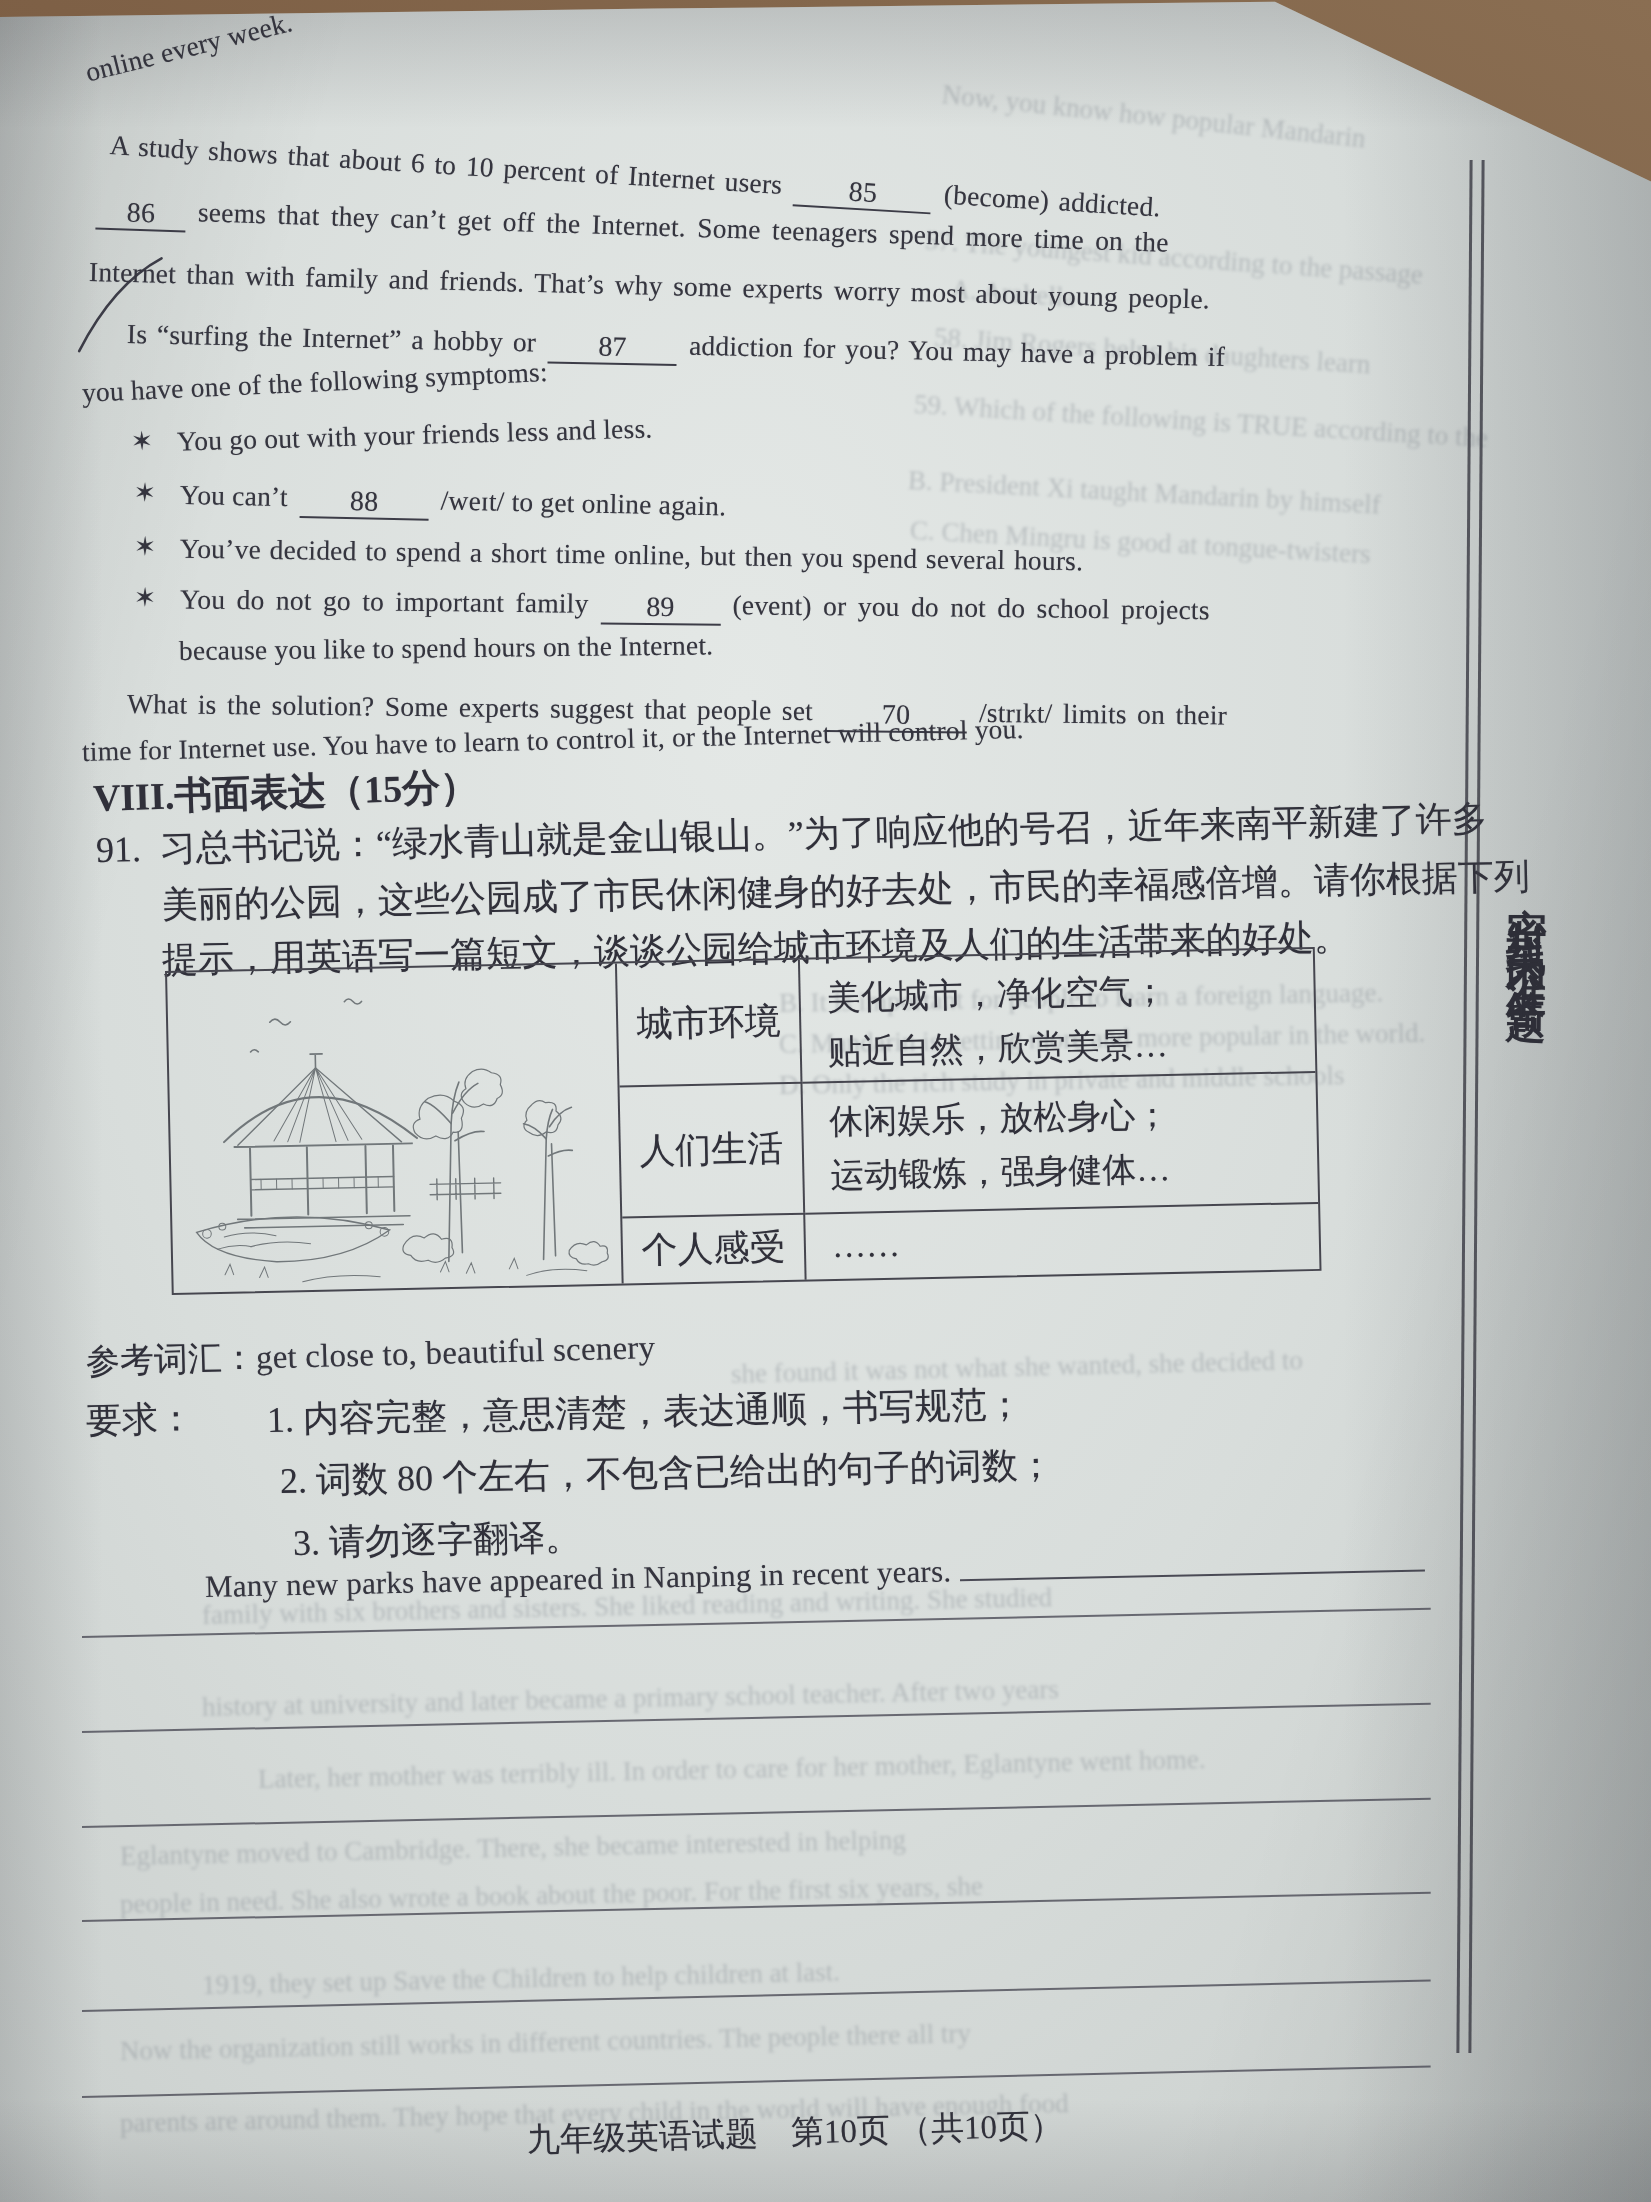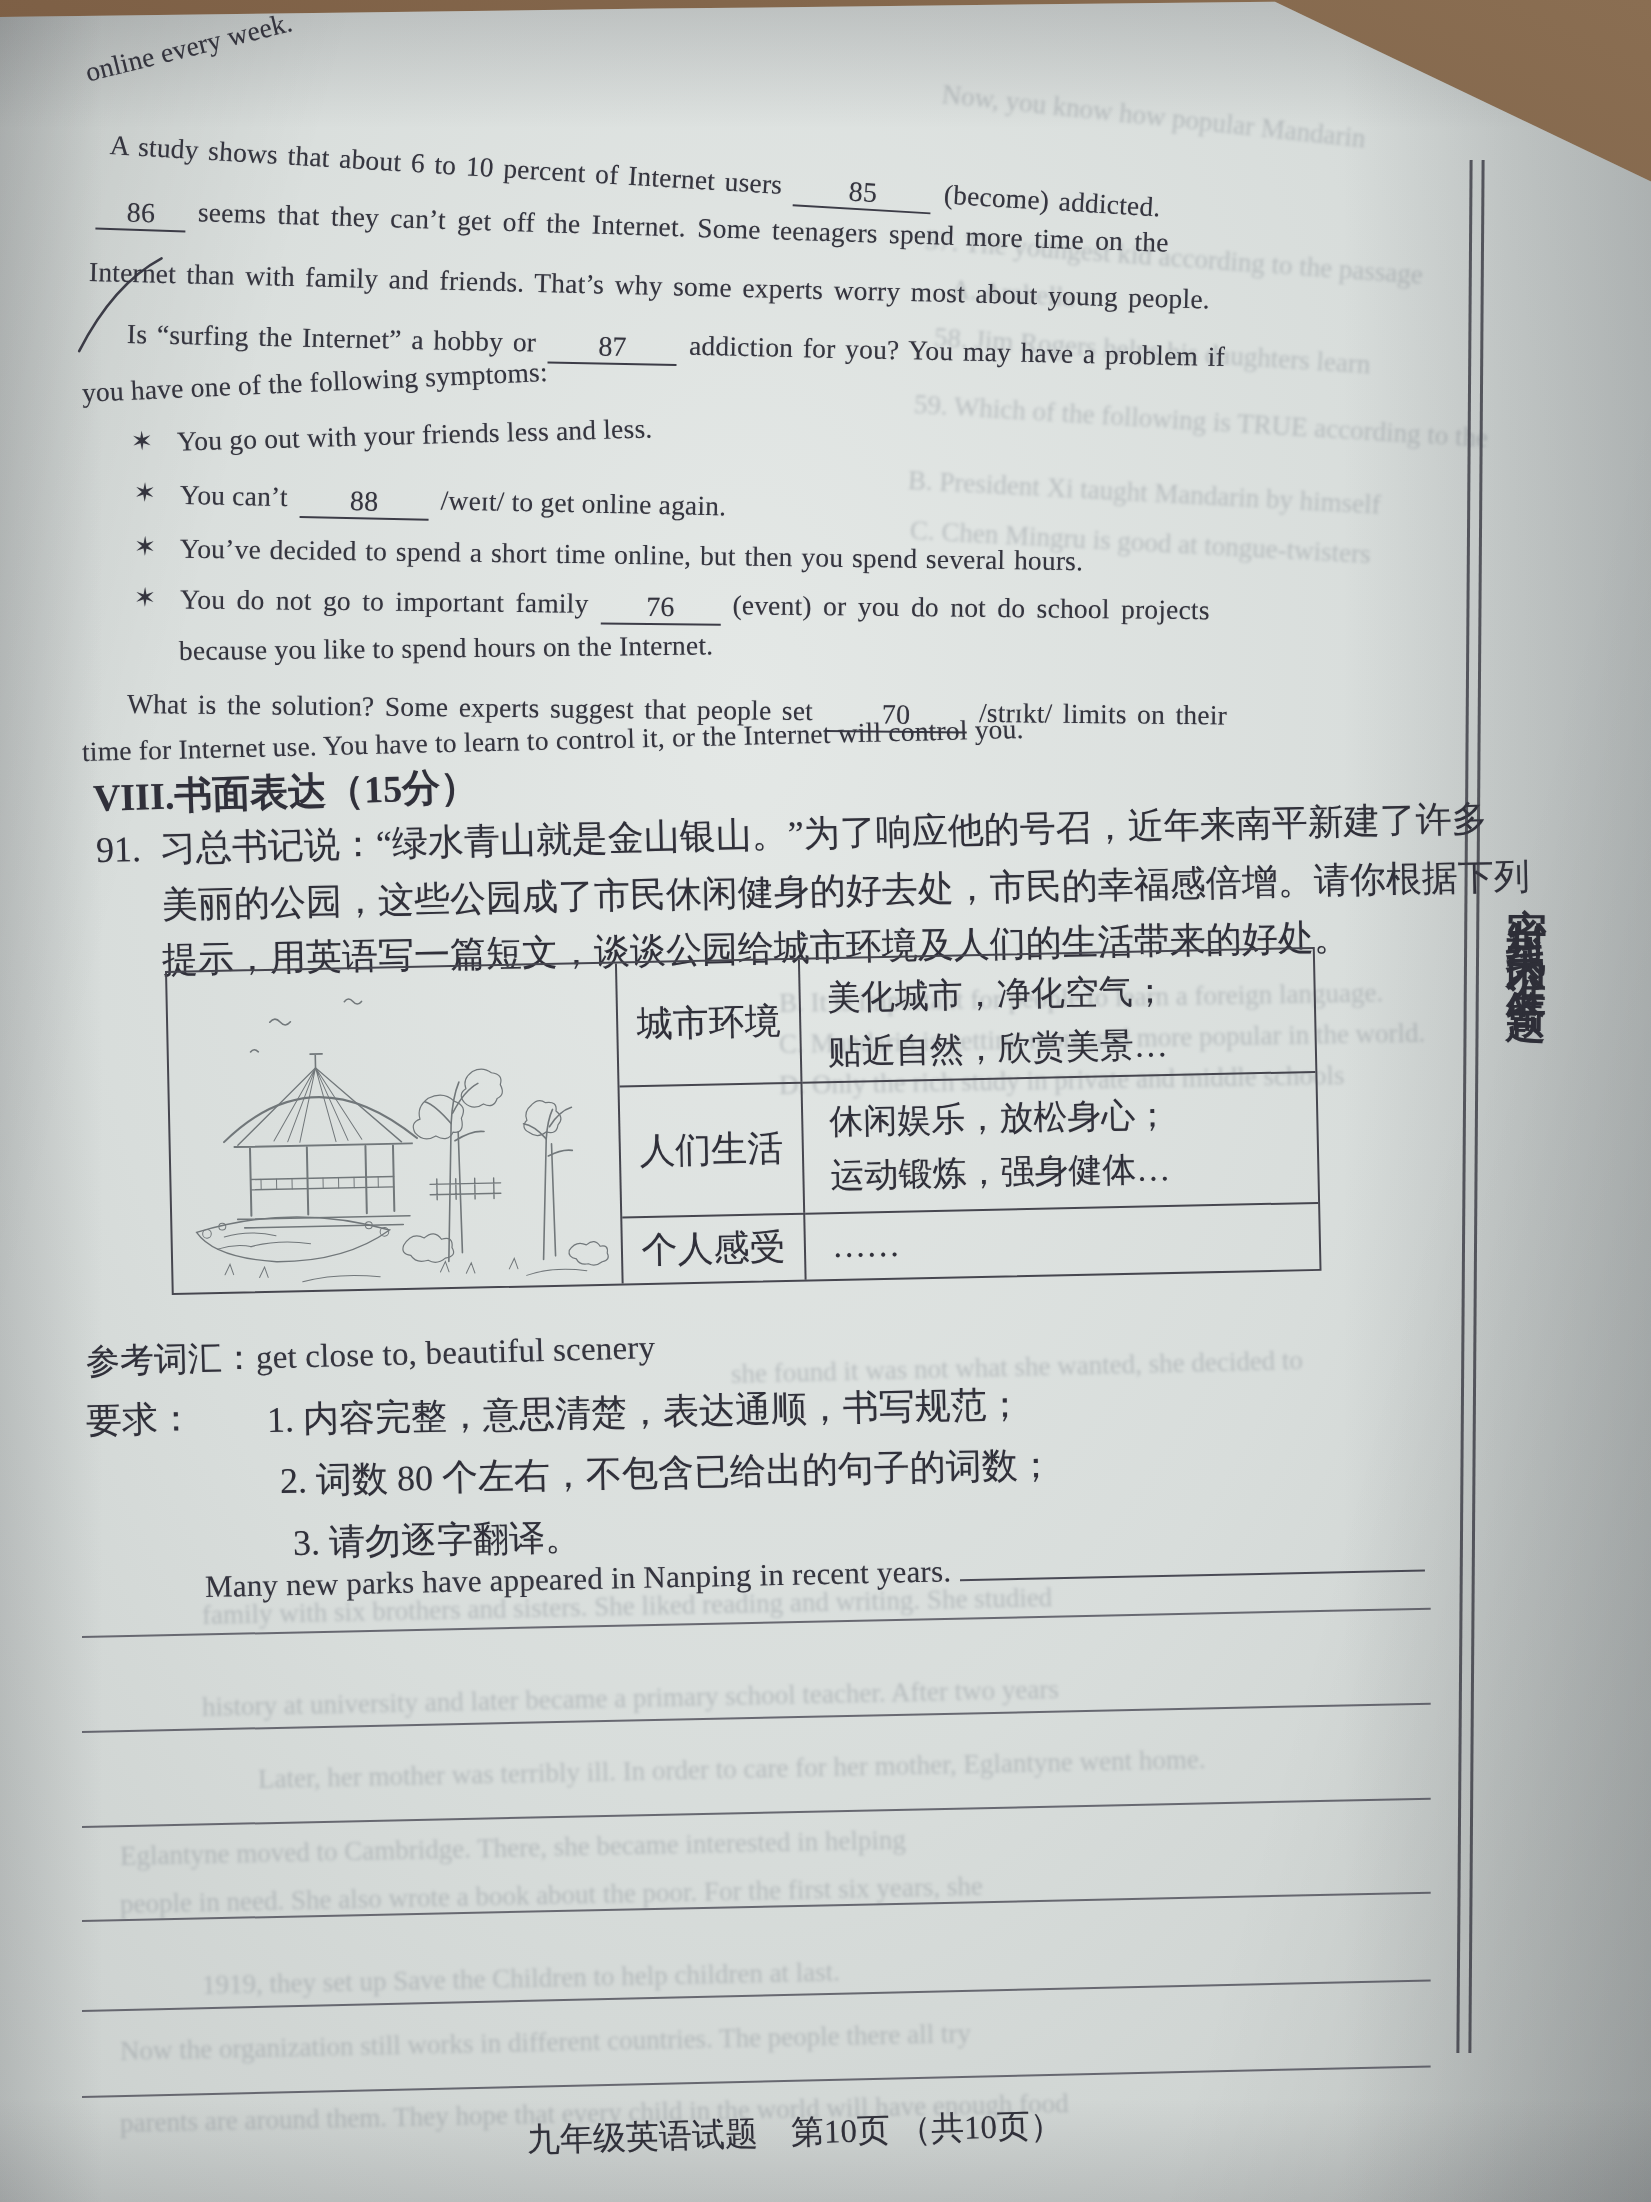--- a/index.html
+++ b/index.html
@@ -121,21 +121,21 @@
 
     <div class="line en" style="left:134px;top:478px;transform:rotate(1.2deg)">
       <span class="star">✶</span><span>You can’t</span><span class="blank" style="width:129px"><span>88</span></span><span>/weɪt/ to get online again.</span>
     </div>
 
     <div class="line en" style="left:134px;top:532px;transform:rotate(0.8deg);word-spacing:1.7px">
       <span class="star">✶</span><span>You’ve decided to spend a short time online, but then you spend several hours.</span>
     </div>
 
     <div class="line en" style="left:134px;top:583px;transform:rotate(0.6deg);word-spacing:4.3px">
-      <span class="star">✶</span><span>You do not go to important family</span><span class="blank" style="width:120px"><span>76</span></span><span>(event) or you do not do school projects</span>
+      <span class="star">✶</span><span>You do not go to important family</span><span class="blank" style="width:120px"><span>89</span></span><span>(event) or you do not do school projects</span>
     </div>
 
     <div class="line en" style="left:179px;top:635px;transform:rotate(-0.6deg)">
       <span>because you like to spend hours on the Internet.</span>
     </div>
 
     <div class="line en" style="left:127px;top:688px;transform:rotate(0.6deg);word-spacing:3.4px">
       <span>What is the solution? Some experts suggest that people set</span><span class="blank" style="width:142px"><span>70</span></span><span>/strɪkt/ limits on their</span>
     </div>
 

